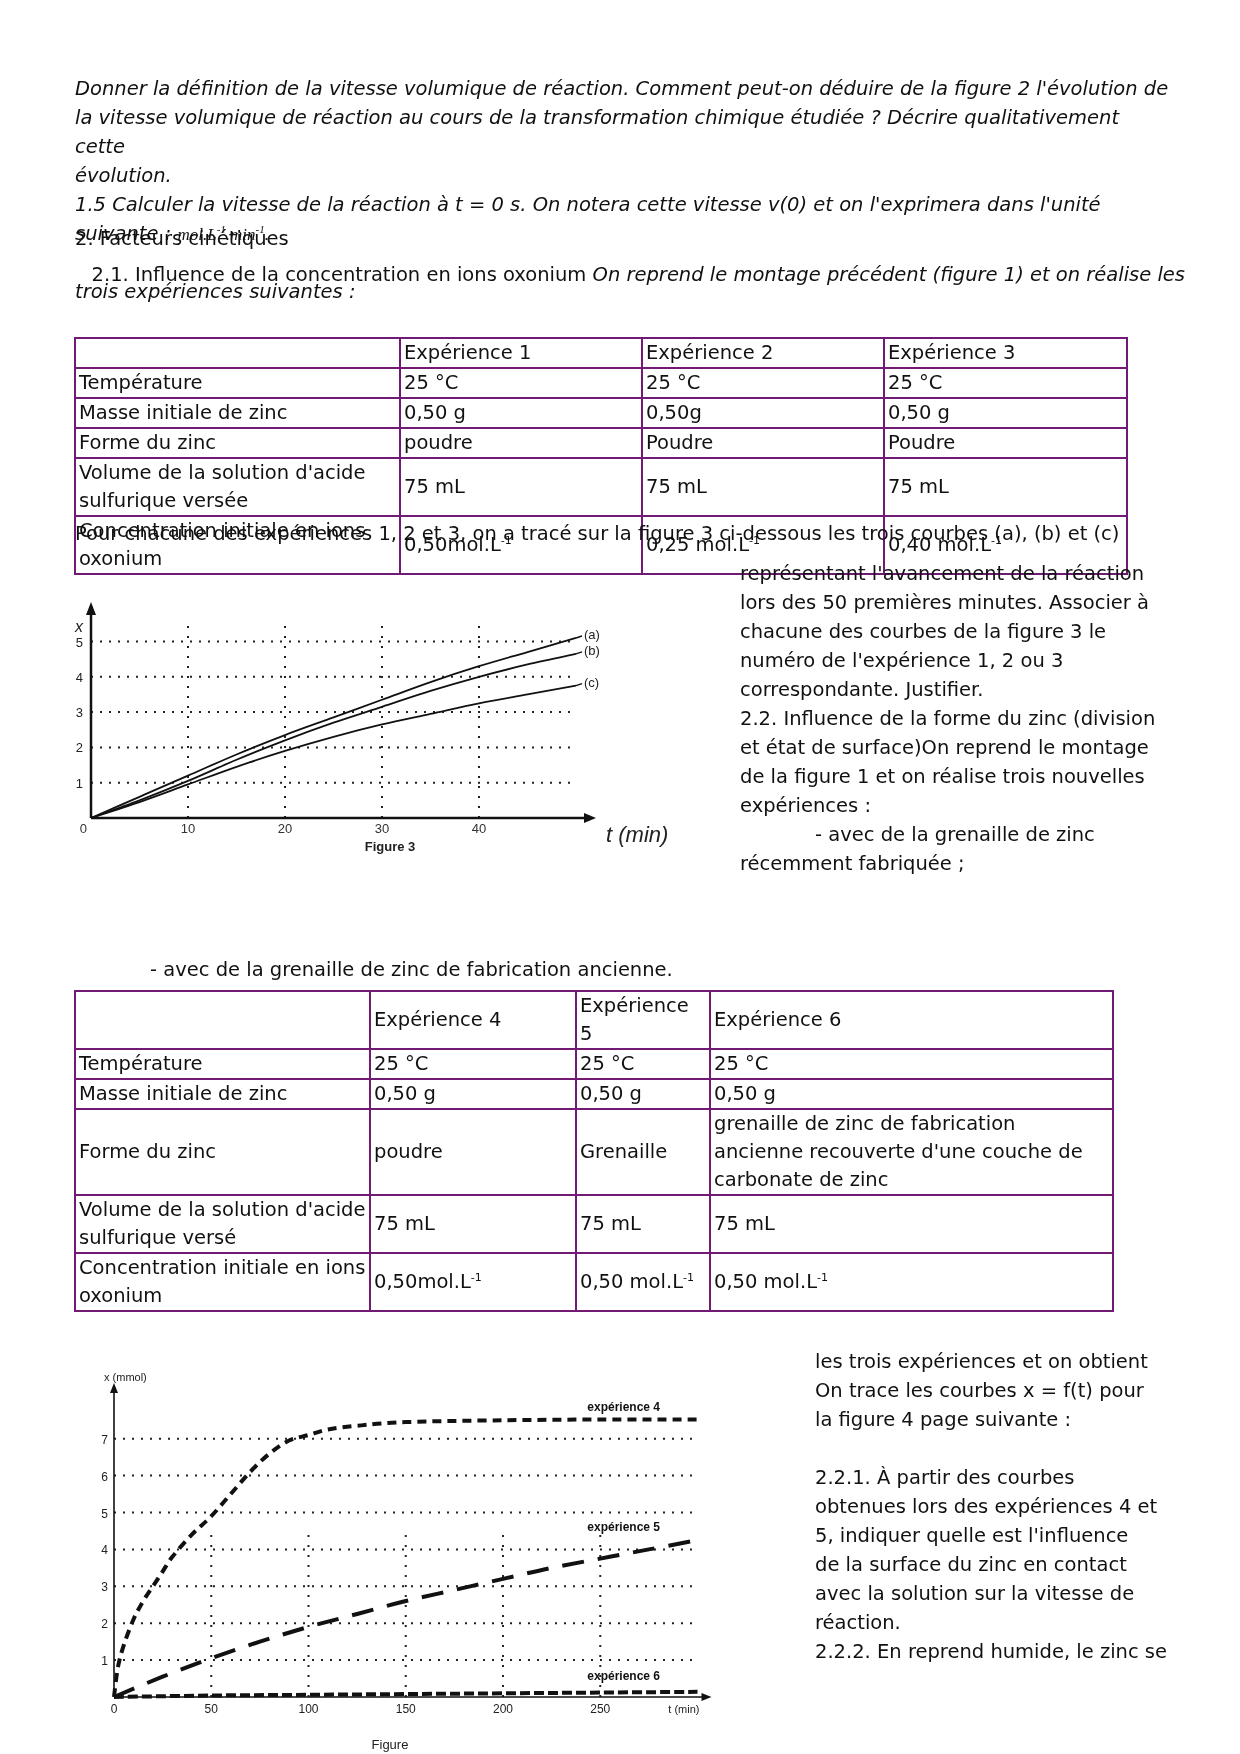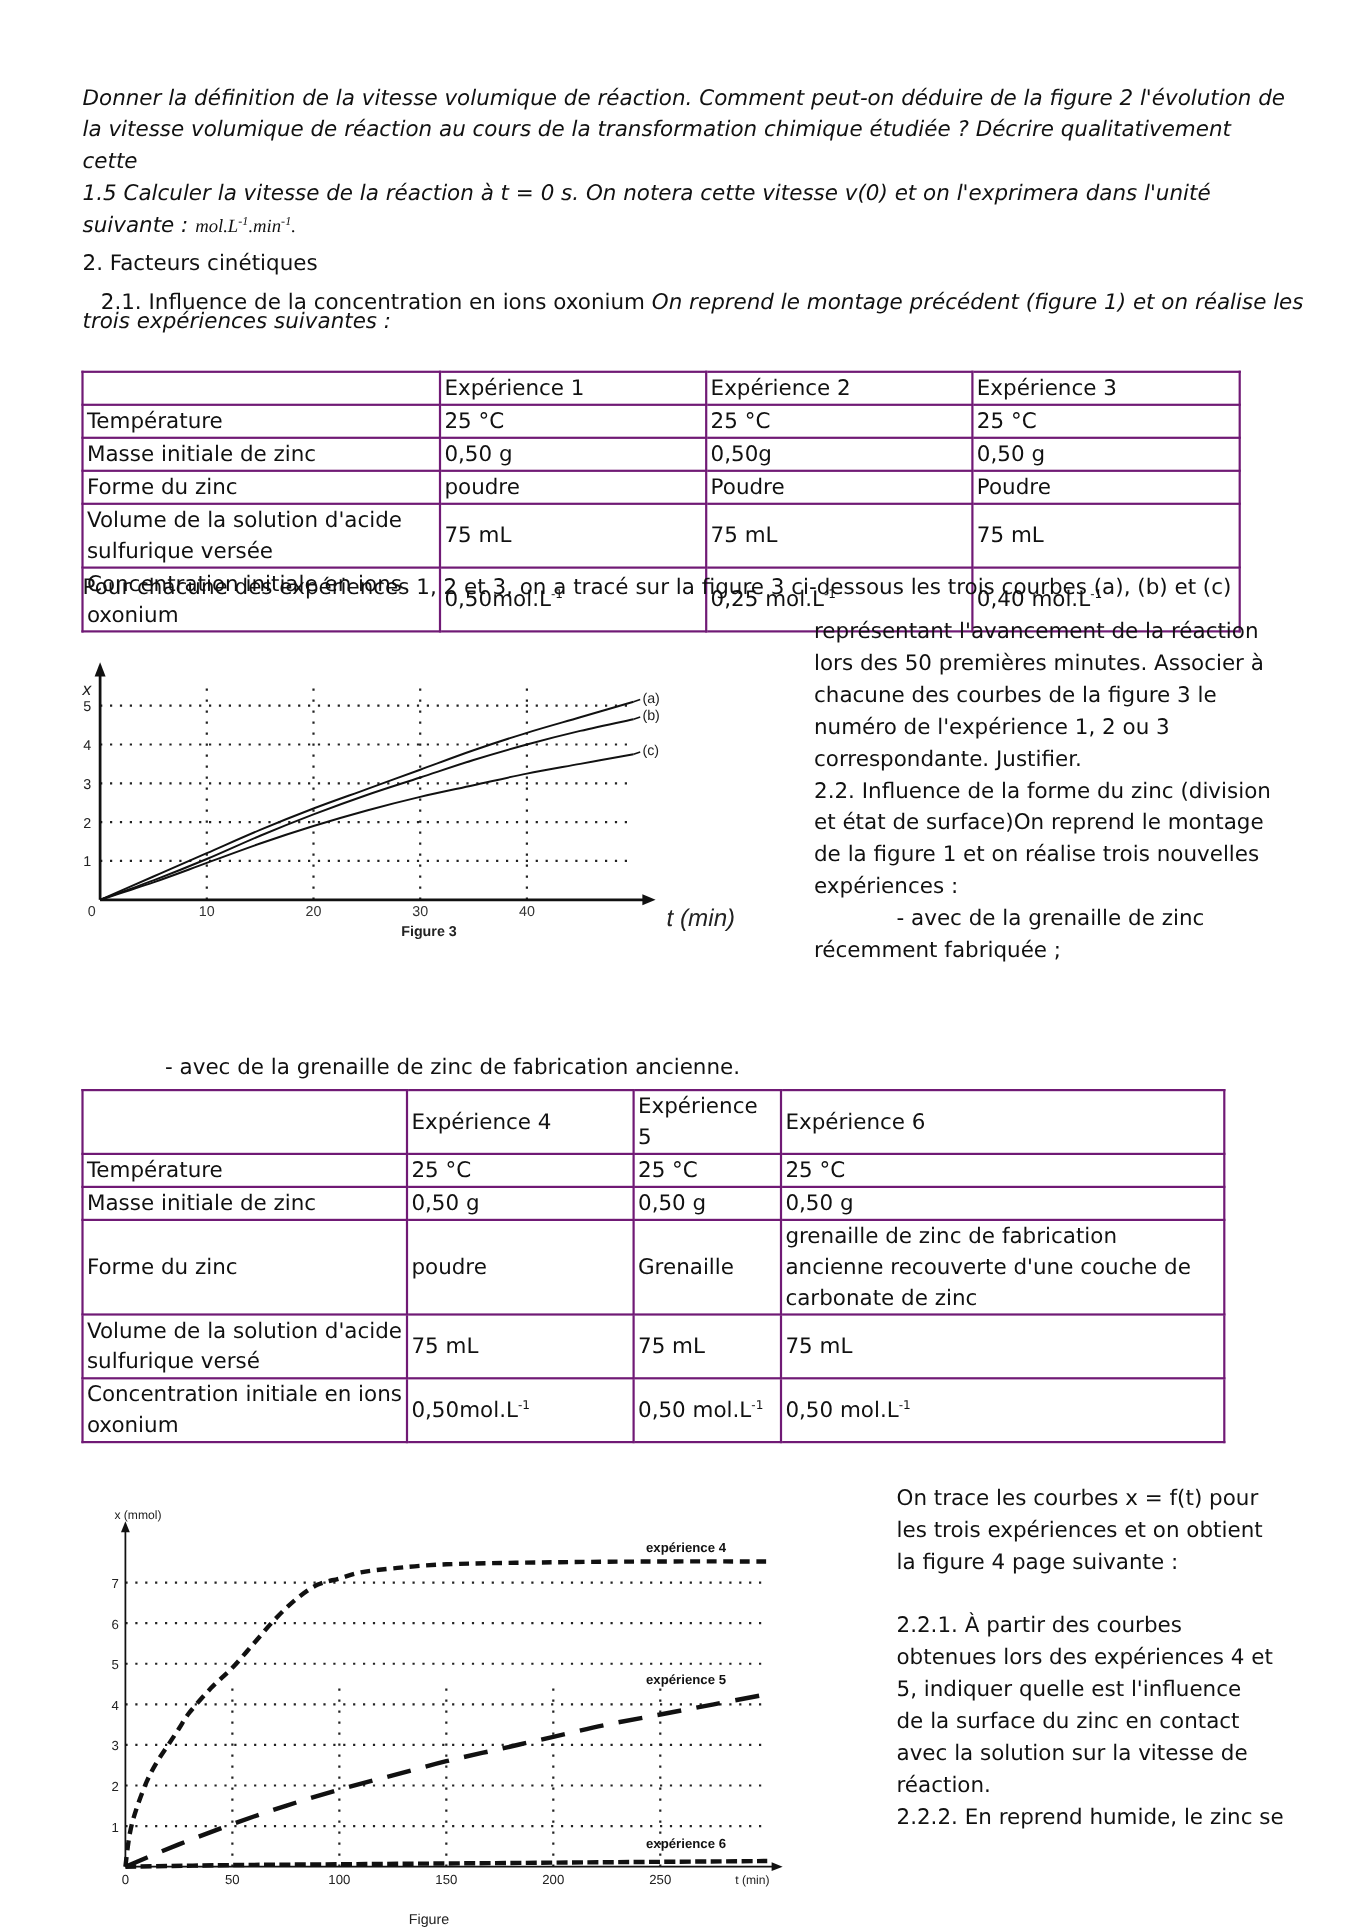--- a/index.html
+++ b/index.html
@@ -21,20 +21,21 @@
   #t2 td.c0 { width:287px; } #t2 td.c1 { width:198px; } #t2 td.c2 { width:126px; }
 
   .chart-wrap svg text { font-family:"Liberation Sans", sans-serif; }
 </style>
 </head>
 <body>
 
 <div class="abs intro ital">
   <p>Donner la définition de la vitesse volumique de réaction.  Comment peut-on déduire de la figure 2 l'évolution de</p>
   <p>la vitesse volumique de réaction au cours de la transformation chimique étudiée ? Décrire qualitativement cette</p>
+  <p>évolution.</p>
   <p>1.5 Calculer la vitesse de la réaction à t = 0 s. On notera cette vitesse v(0) et on l'exprimera dans l'unité</p>
   <p>
     <span>suivante : </span><span class="serifunit"><span>mol.L</span><span class="sup">-1</span><span>.min</span><span class="sup">-1</span><span>.</span></span>
   </p>
 </div>
 
 <div class="abs txt" style="left:75px; top:224px;">2. Facteurs cinétiques</div>
 <div class="abs txt" style="left:75px; top:260px; width:1110px;text-align:right;">
   <span>2.1. Influence de la concentration en ions oxonium </span><span class="ital">On reprend le montage précédent (figure 1) et on réalise les</span>
 </div>
@@ -219,22 +220,22 @@
         <text x="570" y="-109.97499999999997" font-size="12" font-weight="bold" text-anchor="end" fill="#111">expérience 4</text>
         <path d="M24,176 C32.104166666666664,172.6175 56.41666666666667,162.1625 72.625,155.70499999999998 C88.83333333333333,149.24749999999997 105.04166666666667,143.0975 121.25,137.255 C137.45833333333334,131.4125 153.66666666666666,125.8775 169.875,120.65 C186.08333333333334,115.42250000000001 202.29166666666666,110.5025 218.5,105.89 C234.70833333333334,101.2775 250.91666666666666,97.28 267.125,92.97500000000001 C283.3333333333333,88.67000000000002 299.5416666666667,84.0575 315.75,80.06 C331.9583333333333,76.0625 348.1666666666667,72.68 364.375,68.99000000000001 C380.5833333333333,65.30000000000001 396.7916666666667,61.61000000000001 413,57.92 C429.2083333333333,54.23 445.4166666666667,50.232499999999995 461.625,46.849999999999994 C477.8333333333333,43.467499999999994 494.0416666666667,40.699999999999996 510.25,37.625 C526.4583333333334,34.550000000000004 542.6666666666666,31.475000000000005 558.875,28.400000000000006 C575.0833333333334,25.325000000000006 599.3958333333334,20.71250000000001 607.5,19.17500000000001" fill="none" stroke="#111" stroke-width="4" stroke-dasharray="22,14"></path>
         <text x="570" y="9.950000000000017" font-size="12" font-weight="bold" text-anchor="end" fill="#111">expérience 5</text>
         <path d="M24,176 C40.20833333333333,175.754 88.83333333333334,174.893 121.25,174.524 C153.66666666666666,174.155 186.08333333333334,174.032 218.5,173.786 C250.91666666666666,173.54 283.3333333333333,173.294 315.75,173.048 C348.1666666666667,172.802 380.5833333333333,172.556 413,172.31 C445.4166666666667,172.064 477.8333333333333,171.818 510.25,171.572 C542.6666666666666,171.326 591.2916666666666,170.957 607.5,170.834" fill="none" stroke="#111" stroke-width="4" stroke-dasharray="10,4"></path>
         <text x="570" y="159.395" font-size="12" font-weight="bold" text-anchor="end" fill="#111">expérience 6</text>
       </g>
     </svg>
 </div>
 
 <div class="abs txt" style="left:815px; top:1347px; width:360px;">
+  <div>les trois expériences et on obtient</div>
   <div>On trace les courbes x = f(t) pour</div>
-  <div>les trois expériences et on obtient</div>
   <div>la figure 4 page suivante :</div>
   <div style="height:29px;"></div>
   <div>2.2.1. À partir des courbes</div>
   <div>obtenues lors des expériences 4 et</div>
   <div>5, indiquer quelle est l'influence</div>
   <div>de la surface du zinc en contact</div>
   <div>avec la solution sur la vitesse de</div>
   <div>réaction.</div>
   <div>2.2.2. En reprend humide, le zinc se</div>
 </div>

